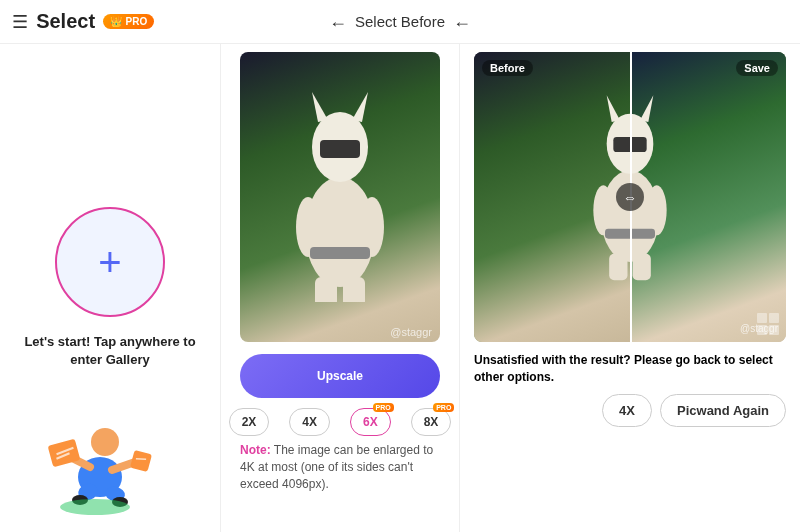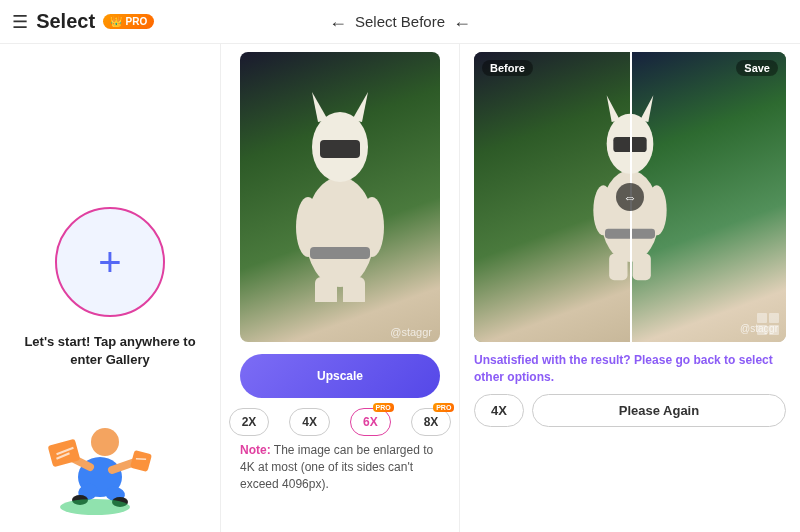--- a/index.html
+++ b/index.html
@@ -217,20 +217,21 @@
       color: #e040a0;
       font-weight: 700;
     }
 
     
     .right-panel {
       flex: 1;
       display: flex;
       flex-direction: column;
       padding: 8px 14px;
+      align-items: flex-end;
     }
     .before-after-container {
       width: 100%;
       height: 290px;
       border-radius: 8px;
       overflow: hidden;
       position: relative;
       background: linear-gradient(160deg, #1a1a2e 0%, #2d5a27 30%, #4a7a3d 60%, #d4c4a8 85%, #c8b89a 100%);
       margin-bottom: 10px;
     }
@@ -284,21 +285,21 @@
     .watermark-grid {
       position: absolute;
       bottom: 4px;
       right: 4px;
       width: 24px;
       height: 24px;
       opacity: 0.7;
     }
     .unsatisfied-text {
       font-size: 12px;
-      color: #8b5cf6;
+      color: #000000;
       font-weight: 600;
       margin-bottom: 8px;
       line-height: 1.4;
     }
     .action-row {
       display: flex;
       gap: 8px;
       align-items: center;
       margin-bottom: 8px;
     }
@@ -482,18 +483,18 @@
         <rect x="13" y="1" width="10" height="10" rx="1" fill="white" opacity="0.6"></rect>
         <rect x="1" y="13" width="10" height="10" rx="1" fill="white" opacity="0.6"></rect>
         <rect x="13" y="13" width="10" height="10" rx="1" fill="white" opacity="0.6"></rect>
       </svg>
     </div>
 
     <p class="unsatisfied-text">Unsatisfied with the result? Please go back to select other options.</p>
 
     <div class="action-row">
       <button class="scale-4x-btn">4X</button>
-      <button class="upscale-again-btn">Please Again</button>
+      <button class="upscale-again-btn">Picwand Again</button>
     </div>
 
   </div>
 
 </div>
 
 </body></html>

